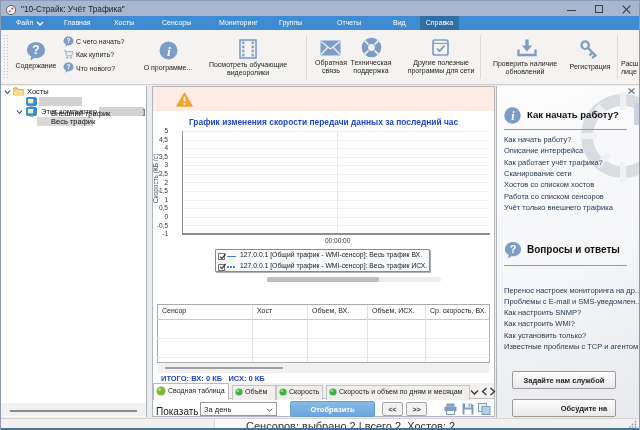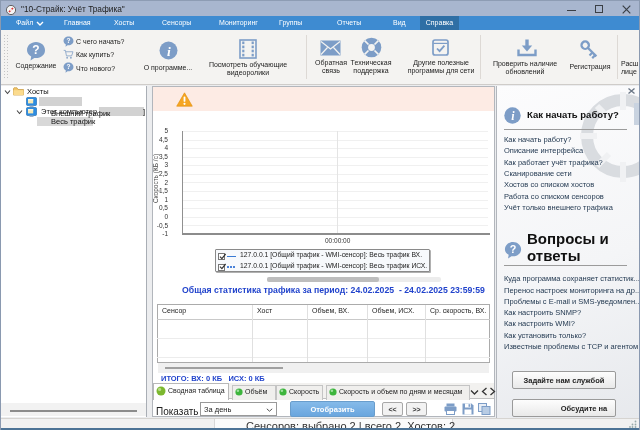--- a/index.html
+++ b/index.html
@@ -178,20 +178,21 @@
 
 <div id="mainpanel" class="a">
 
   <div class="a" style="left:0;top:0;width:341px;height:24px;background:#fdebe4;"></div>
   <svg class="a" style="left:23px;top:5px" width="17" height="15" viewBox="0 0 17 15">
       <path d="M8.5 0.8 L16.3 14.2 L0.7 14.2 Z" fill="#f5a623" stroke="#e08a00" stroke-width="0.6"></path>
       <rect x="7.6" y="4.6" width="1.8" height="5.2" rx="0.9" fill="#fff"></rect>
       <circle cx="8.5" cy="11.8" r="1.1" fill="#fff"></circle>
     </svg>
 
+  <div class="a blue" style="left:0;top:29.5px;width:341px;text-align:center;font-size:8.4px;">График изменения скорости передачи данных за последний час</div>
 
   <div class="ylab" style="left:0px;top:41px;">5</div>
   <div class="ylab" style="left:0px;top:49.6px;">4,5</div>
   <div class="ylab" style="left:0px;top:58.2px;">4</div>
   <div class="ylab" style="left:0px;top:66.8px;">3,5</div>
   <div class="ylab" style="left:0px;top:75.4px;">3</div>
   <div class="ylab" style="left:0px;top:84px;">2,5</div>
   <div class="ylab" style="left:0px;top:92.6px;">2</div>
   <div class="ylab" style="left:0px;top:101.2px;">1,5</div>
   <div class="ylab" style="left:0px;top:109.8px;">1</div>
@@ -217,21 +218,20 @@
   <div class="a" style="left:65px;top:176.5px;width:7px;height:7px;background:#fff;border:1px solid #777;"></div>
   <svg class="a" style="left:65px;top:175px" width="9" height="9" viewBox="0 0 9 9">
       <path d="M2 4.6 L3.9 6.6 L7.6 2" stroke="#333" stroke-width="1.2" fill="none"></path>
     </svg>
   <div class="a" style="left:74px;top:179px;width:10px;height:1.5px;background:repeating-linear-gradient(90deg,#4a82d8 0 1.7px,transparent 1.7px 3.2px);"></div>
   <div class="a" style="left:87px;top:174.5px;font-size:6.8px;color:#222;">127.0.0.1 [Общий трафик - WMI-сенсор]: Весь трафик ИСХ.</div>
 
   <div class="a" style="left:114px;top:190px;width:174px;height:5px;background:#ececec;border-radius:2px;"></div>
   <div class="a" style="left:114px;top:190px;width:112px;height:5px;background:#bdbdbd;border-radius:2px;"></div>
 
-  <div class="a blue" style="left:0;top:198px;width:341px;padding-left:20px;text-align:center;font-size:8.7px;">Общая статистика трафика за период: 24.02.2025&nbsp; - 24.02.2025 23:59:59</div>
 
   <div class="a" style="left:4px;top:217px;width:333px;height:59px;border:1px solid #ababab;background:#fff;"></div>
   <div class="a" style="left:4px;top:231.5px;width:333px;height:1px;background:#c9c9c9;"></div>
   <div class="a" style="left:4px;top:251px;width:333px;height:1px;background:#ececec;"></div>
   <div class="a" style="left:4px;top:270px;width:333px;height:1px;background:#ececec;"></div>
   <div class="a" style="left:99px;top:218px;width:1px;height:57px;background:#e0e0e0;"></div>
   <div class="a" style="left:154px;top:218px;width:1px;height:57px;background:#e0e0e0;"></div>
   <div class="a" style="left:214px;top:218px;width:1px;height:57px;background:#e0e0e0;"></div>
   <div class="a" style="left:272px;top:218px;width:1px;height:57px;background:#e0e0e0;"></div>
   <div class="tabtxt a" style="left:9px;top:220px;">Сенсор</div>
@@ -325,23 +325,22 @@
   <div class="link" style="left:7px;top:60.3px;">Описание интерфейса</div>
   <div class="link" style="left:7px;top:71.6px;">Как работает учёт трафика?</div>
   <div class="link" style="left:7px;top:82.9px;">Сканирование сети</div>
   <div class="link" style="left:7px;top:94.2px;">Хостов со списком хостов</div>
   <div class="link" style="left:7px;top:105.5px;">Работа со списком сенсоров</div>
   <div class="link" style="left:7px;top:116.8px;">Учёт только внешнего трафика</div>
   <svg class="a" style="left:7px;top:155px" width="18" height="18" viewBox="0 0 20 20">
       <path d="M10 1 C15.1 1 19 4.6 19 9.2 C19 13.8 15.1 17 10 17 C9.4 17 8.8 17 8.3 16.9 L4.5 19.5 L5.2 15.4 C2.6 14 1 11.7 1 9.2 C1 4.6 4.9 1 10 1 Z" fill="#7d9dc7"></path>
       <text x="10" y="13.4" font-size="12" font-weight="bold" fill="#fff" text-anchor="middle" font-family="Liberation Sans">?</text>
     </svg>
-  <div class="a" style="left:30px;top:144px;font-size:15px;font-weight:bold;color:#111;">Вопросы и ответы</div>
+  <div class="a" style="left:30px;top:158px;font-size:10px;font-weight:bold;color:#111;">Вопросы и ответы</div>
   <div class="a" style="left:7px;top:179px;width:123px;height:1px;background:#9b9b9b;"></div>
-  <div class="link" style="left:7px;top:188.2px;">Куда программа сохраняет статистик...</div>
   <div class="link" style="left:7px;top:199.5px;">Перенос настроек мониторинга на др...</div>
   <div class="link" style="left:7px;top:210.8px;">Проблемы с E-mail и SMS-уведомлен...</div>
   <div class="link" style="left:7px;top:222.1px;">Как настроить SNMP?</div>
   <div class="link" style="left:7px;top:233.4px;">Как настроить WMI?</div>
   <div class="link" style="left:7px;top:244.7px;">Как установить только?</div>
   <div class="link" style="left:7px;top:256px;">Известные проблемы с TCP и агентом</div>
 </div>
 <div class="rbtn" style="top:371px;">Задайте нам службой</div>
 <div class="rbtn" style="top:399px;padding-left:40px;">Обсудите на форуме</div>
 

